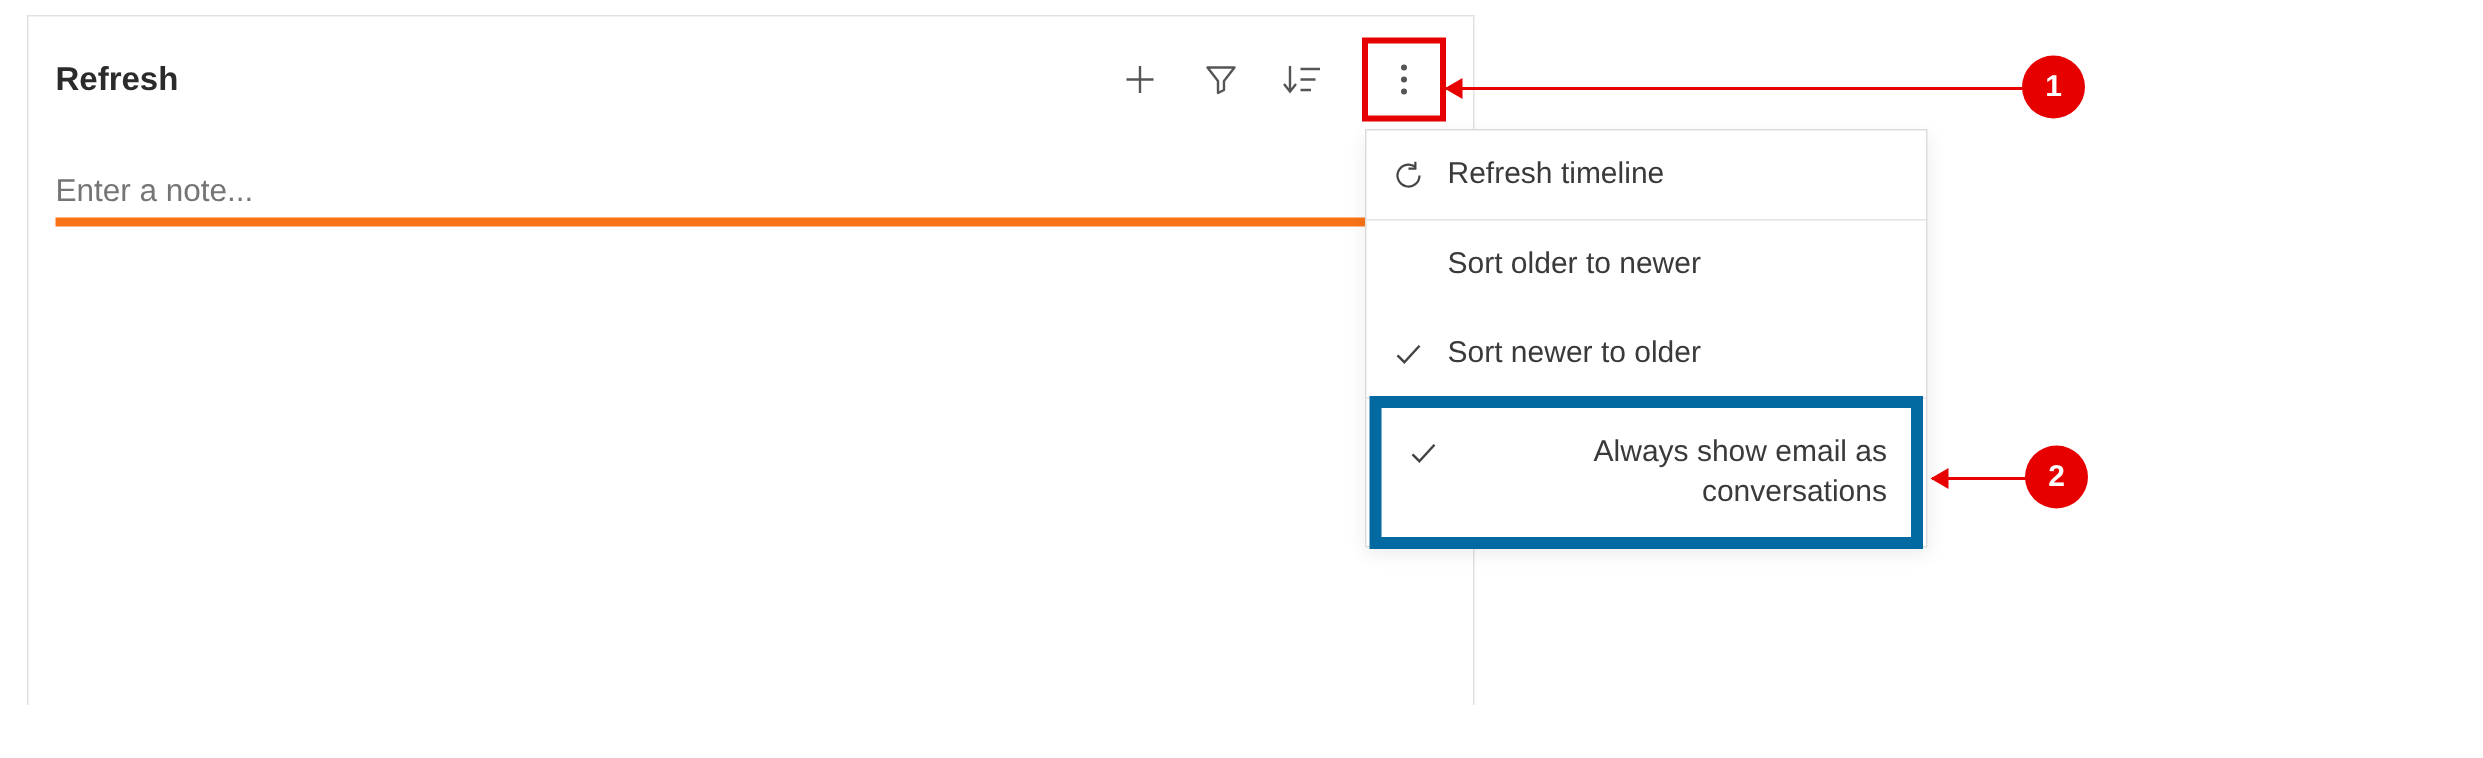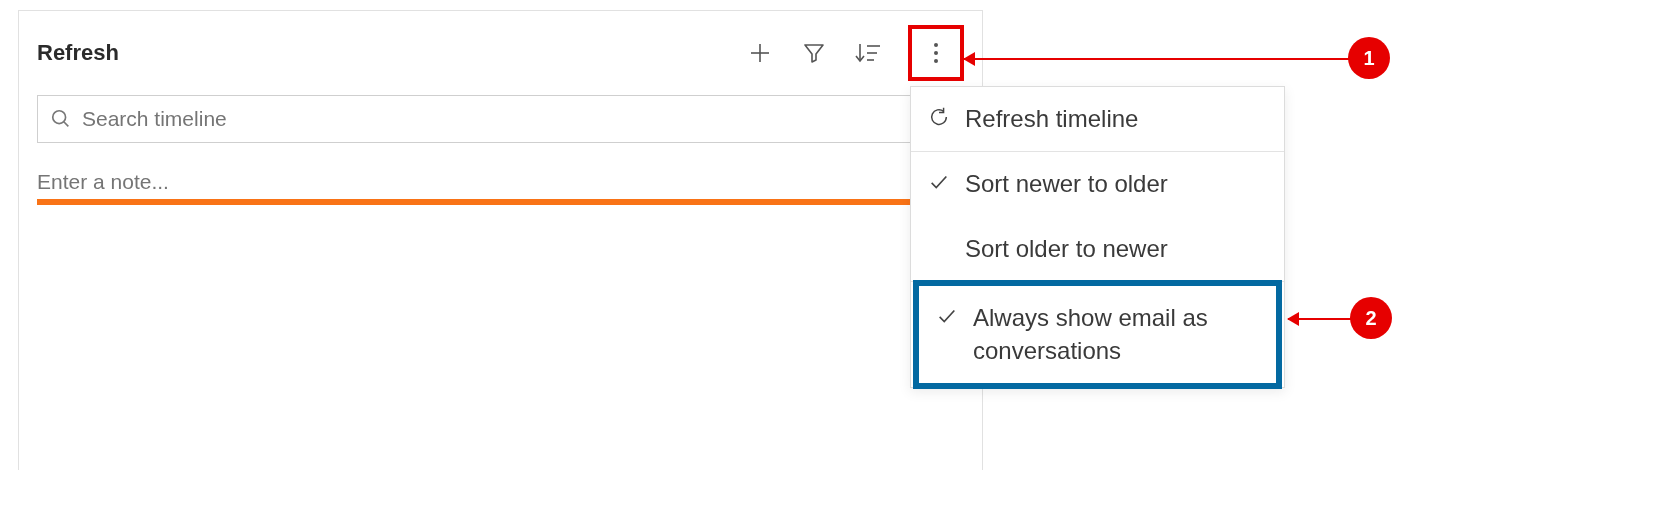--- a/index.html
+++ b/index.html
@@ -89,42 +89,43 @@
       background: #fff;
       border: 1px solid #dcdcdc;
       box-shadow: 0 4px 12px rgba(0,0,0,0.08);
     }
     .menu-item {
       display: flex;
       align-items: flex-start;
       padding: 16px 16px;
       gap: 14px;
       cursor: pointer;
-      font-size: 24px;
+      font-size: 20px;
       color: #3a3a3a;
     }
     .menu-item .icon-slot {
       width: 24px;
       height: 24px;
       flex-shrink: 0;
       display: flex;
       align-items: center;
       justify-content: center;
       margin-top: 2px;
     }
     .menu-item .label {
       line-height: 1.35;
     }
     .menu-divider {
       height: 1px;
       background: #e3e3e3;
     }
     .highlight-box {
-      border: 6px solid #0369a1;
+      border: 8px solid #0369a1;
       margin: -2px 2px;
+      text-align: right;
     }
     .callout {
       position: absolute;
       width: 42px;
       height: 42px;
       border-radius: 50%;
       background: #e60000;
       color: #fff;
       font-weight: 700;
       font-size: 20px;
@@ -177,54 +178,47 @@
       <div class="more-btn-highlight">
         <div class="toolbar-btn">
           <svg width="6" height="24" viewBox="0 0 6 24" fill="#555">
             <circle cx="3" cy="4" r="2"></circle>
               <circle cx="3" cy="12" r="2"></circle>
               <circle cx="3" cy="20" r="2"></circle>
           </svg>
         </div>
       </div>
     </div>
-  </div>
-  <div class="search-wrap">
-    <svg width="22" height="22" viewBox="0 0 24 24" fill="none" stroke="#777" stroke-width="1.8">
-      <circle cx="10" cy="10" r="7"></circle>
-        <line x1="20" y1="20" x2="15" y2="15"></line>
-    </svg>
-    <input class="search-input" placeholder="Search timeline" style="">
   </div>
   <input class="note-input" placeholder="Enter a note..." style="">
 </div>
 
 <div class="dropdown">
   <div class="menu-item">
     <span class="icon-slot">
       <svg width="22" height="22" viewBox="0 0 24 24" fill="none" stroke="#444" stroke-width="1.6">
         <path d="M20 12a8 8 0 1 1-3-6.2"></path>
           <polyline points="17,2 17,7 12,7" fill="none"></polyline>
       </svg>
     </span>
     <span class="label">Refresh timeline</span>
   </div>
   <div class="menu-divider"></div>
   <div class="menu-item">
+    <span class="icon-slot"></span>
+    <span class="label">Sort older to newer</span>
+  </div>
+  <div class="menu-item">
     <span class="icon-slot">
       <svg width="22" height="22" viewBox="0 0 24 24" fill="none" stroke="#444" stroke-width="1.8">
         <polyline points="4,13 9,18 20,6"></polyline>
       </svg>
     </span>
     <span class="label">Sort newer to older</span>
   </div>
-  <div class="menu-item">
-    <span class="icon-slot"></span>
-    <span class="label">Sort older to newer</span>
-  </div>
   <div class="menu-divider"></div>
   <div class="highlight-box">
     <div class="menu-item">
       <span class="icon-slot">
         <svg width="22" height="22" viewBox="0 0 24 24" fill="none" stroke="#444" stroke-width="1.8">
           <polyline points="4,13 9,18 20,6"></polyline>
         </svg>
       </span>
       <span class="label">Always show email as conversations</span>
     </div>

